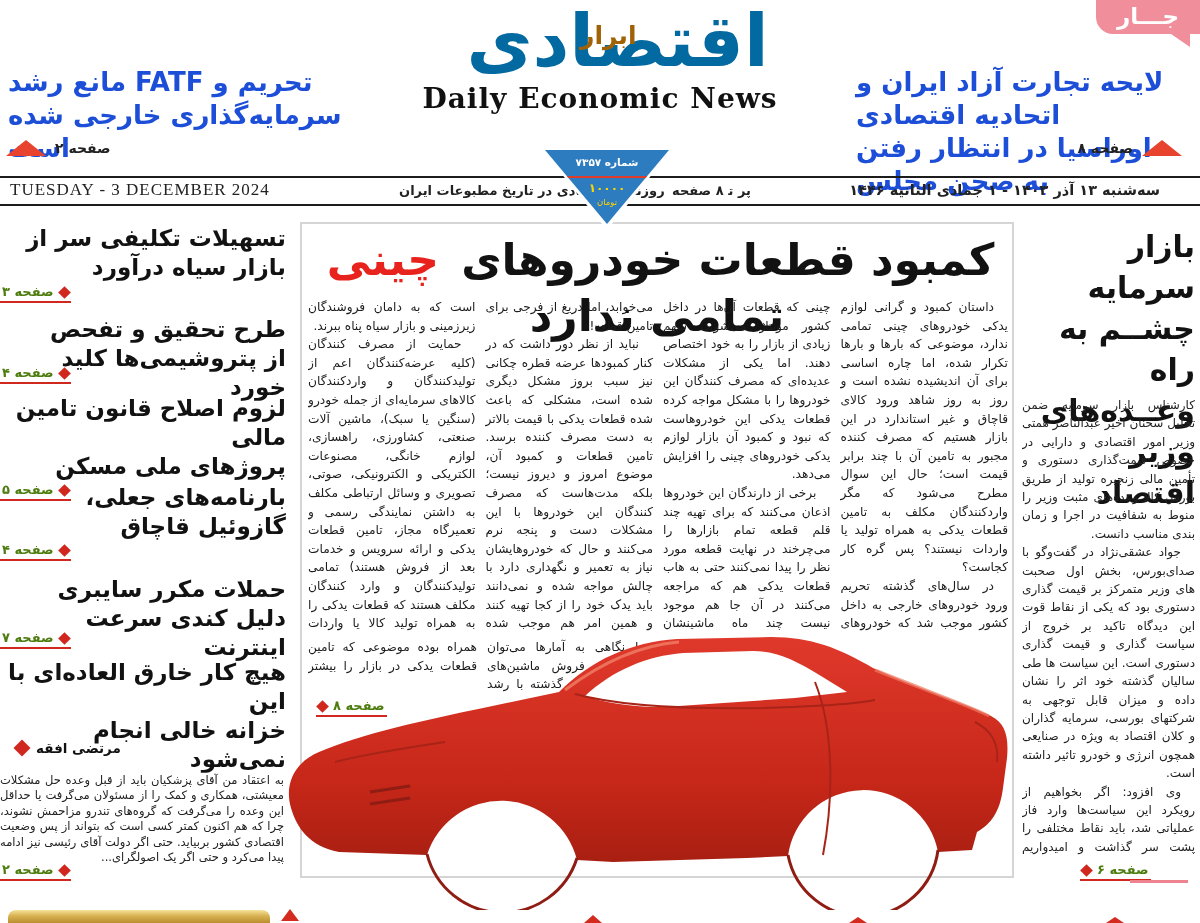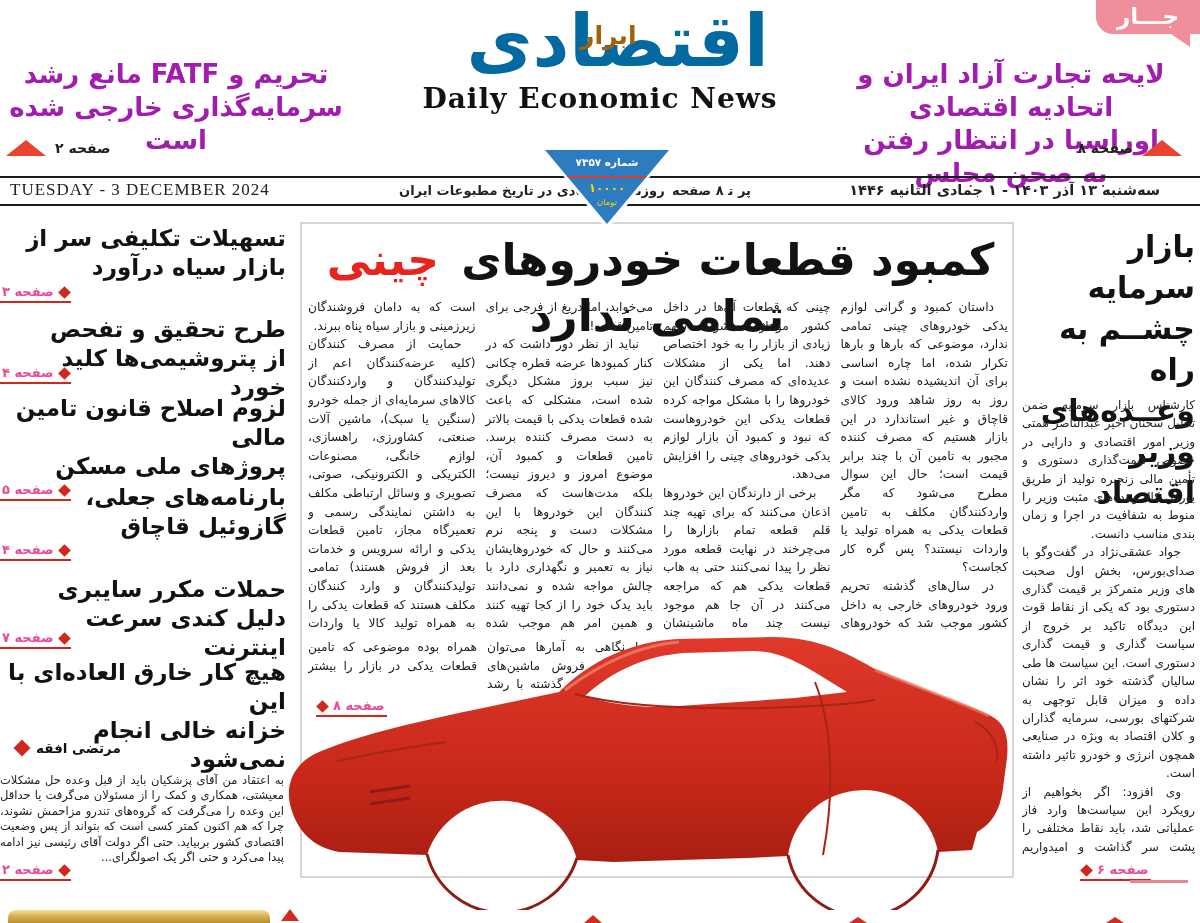--- a/index.html
+++ b/index.html
@@ -11,22 +11,22 @@
        border-radius:0 0 0 17px;color:#fff;font-weight:bold;font-size:23px;line-height:32px;
        text-align:center;direction:rtl;}
   .jar-tail{position:absolute;top:34px;right:10px;width:0;height:0;
        border-top:13px solid #f08e9b;border-left:19px solid transparent;}
   .logo-wrap{position:absolute;left:400px;top:4px;width:400px;height:168px;text-align:center;}
   .logo-fa-main{font-size:72px;font-weight:bold;line-height:1.05;letter-spacing:-2px;color:#0369a1;direction:rtl;margin-left:35px;}
   .logo-fa-small{position:absolute;top:17px;left:45%;font-size:25px;font-weight:bold;color:#a16207;direction:rtl;}
   .logo-en{margin-top:2px;font-family:"DejaVu Serif",serif;font-weight:bold;font-size:28px;
            letter-spacing:1px;color:#111;}
 
-  .top-story{position:absolute;top:58px;direction:rtl;text-align:center;font-weight:bold;
-             font-size:26px;line-height:33px;color:#a21caf;}
+  .top-story{position:absolute;top:66px;direction:rtl;text-align:left;font-weight:bold;
+             font-size:26px;line-height:33px;color:#1d4ed8;}
   .tl{left:8px;width:336px;}
   .tr{right:34px;width:310px;}
   .pointer-row{position:absolute;display:flex;align-items:center;gap:9px;}
   .tri-up{width:0;height:0;border-left:24px solid transparent;border-right:24px solid transparent;
           border-bottom:20px solid #e8432e;}
   .tri-up.small{border-left-width:20px;border-right-width:20px;border-bottom-width:16px;}
   .pg-black{font-size:14px;font-weight:bold;color:#222;direction:rtl;}
 
   
   .rule{position:absolute;left:0;width:1200px;border-top:2px solid #1c1c1c;}
@@ -48,21 +48,21 @@
   .tri-issue .price{position:absolute;top:31px;width:100%;text-align:center;color:#ffd400;
           font-size:12px;font-weight:bold;letter-spacing:1px;}
   .tri-issue .unit{position:absolute;top:47px;width:100%;text-align:center;color:#ffd400;
           font-size:8.5px;direction:rtl;}
 
   
   .ls-head{position:absolute;left:0;width:286px;direction:rtl;text-align:right;font-weight:bold;
            font-size:23px;line-height:29px;color:#121212;}
   .pg-red{position:absolute;left:0;display:flex;align-items:flex-end;gap:6px;
           border-bottom:2px solid #d0281e;padding:0 2px 2px 2px;}
-  .pg-red .t{color:#ec4899;font-size:13px;font-weight:bold;direction:rtl;}
+  .pg-red .t{color:#4d7c0f;font-size:13px;font-weight:bold;direction:rtl;}
   .diamond{width:9px;height:9px;background:#d0281e;transform:rotate(45deg);margin-bottom:2px;}
   .byline{position:absolute;left:16px;top:740px;display:flex;align-items:center;gap:8px;}
   .byline .a{font-size:13.5px;font-weight:bold;color:#111;direction:rtl;}
   .byline .diamond{width:12px;height:12px;margin-bottom:0;}
   .op-body{position:absolute;left:0;top:773px;width:284px;height:92px;overflow:hidden;
            direction:rtl;text-align:justify;font-size:11.5px;line-height:15.4px;color:#222;}
 
   
   .main-box{position:absolute;left:300px;top:222px;width:714px;height:656px;
             border:2px solid #d5d5d5;box-sizing:border-box;}

